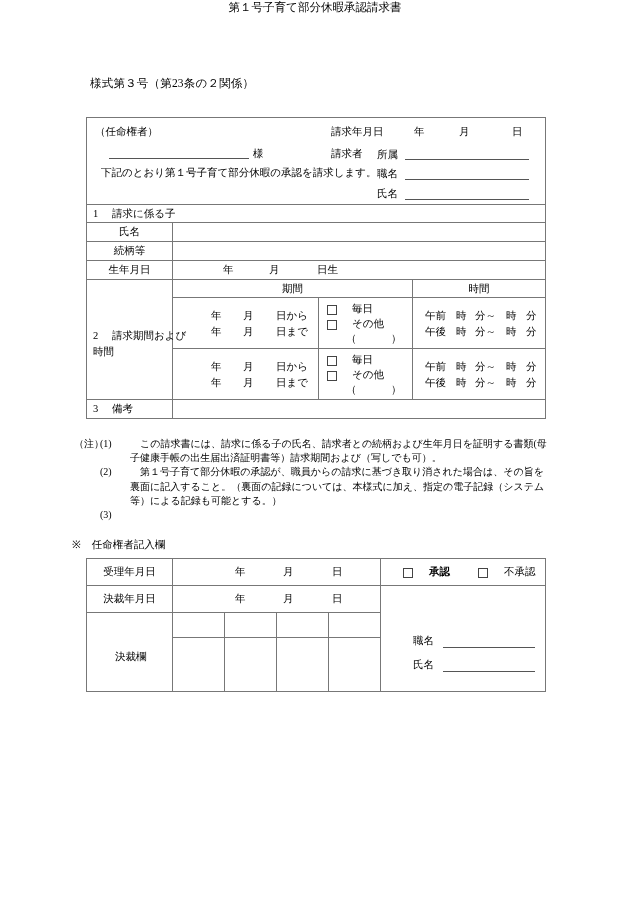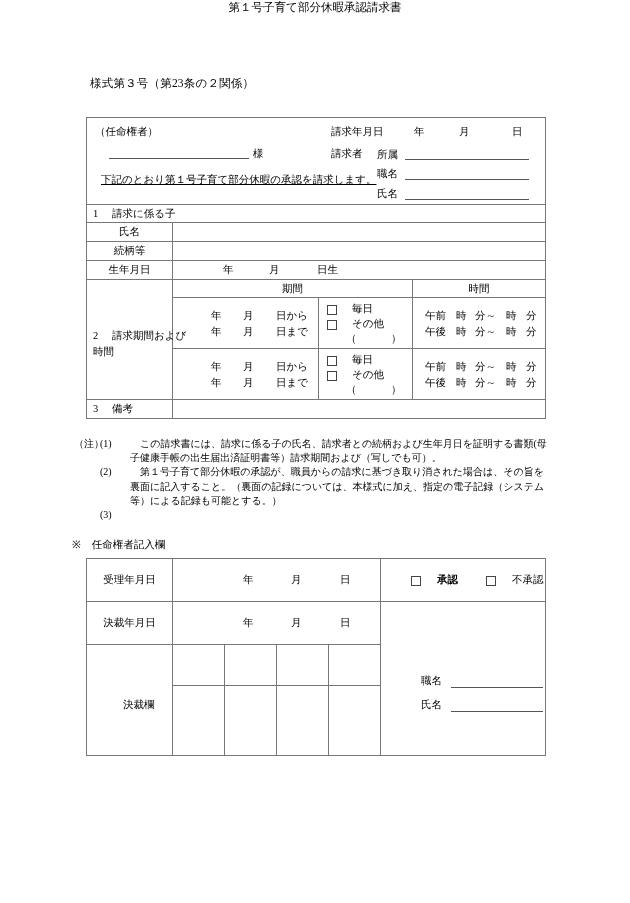--- a/index.html
+++ b/index.html
@@ -109,21 +109,21 @@
   #bottom-table {
     position: absolute;
     left: 86px; top: 558px;
     width: 459px;
     border-collapse: collapse;
     table-layout: fixed;
     font-size: 10.5px;
   }
   #bottom-table td {
     border: 1px solid #777;
-    padding: 12px;
+    padding: 4px;
     vertical-align: middle;
     position: relative;
   }
   .dotted-r { border-right: 1px dotted #888 !important; }
   .dotted-bm { border-bottom: 1px dotted #888 !important; }
 
   .sign-box { position: relative; height: 100%; }
 </style>
 </head>
 <body>
@@ -144,21 +144,21 @@
 
     <tbody>
         <tr>
       <td colspan="4" class="hdr-cell">
         <div class="hdr-inner">
           <div class="t fs105" style="left:8px; top:9px;">（任命権者）</div>
 
           <div class="ul-line" style="left:22px; top:40px; width:140px;"></div>
           <div class="t fs105" style="left:166px; top:31px;">様</div>
 
-          <div class="t fs105" style="left:14px; top:57px;text-decoration:underline;">下記のとおり第１号子育て部分休暇の承認を請求します。</div>
+          <div class="t fs105" style="left:14px; top:50px;">下記のとおり第１号子育て部分休暇の承認を請求します。</div>
 
           <div class="t fs105" style="left:244px; top:9px;">請求年月日</div>
           <div class="t fs105" style="left:327px; top:9px;">年</div>
           <div class="t fs105" style="left:372px; top:9px;">月</div>
           <div class="t fs105" style="left:425px; top:9px;">日</div>
 
           <div class="t fs105" style="left:244px; top:31px;">請求者</div>
 
           <div class="t fs105" style="left:290px; top:32px;">所属</div>
           <div class="ul-line" style="left:318px; top:41px; width:124px;"></div>

